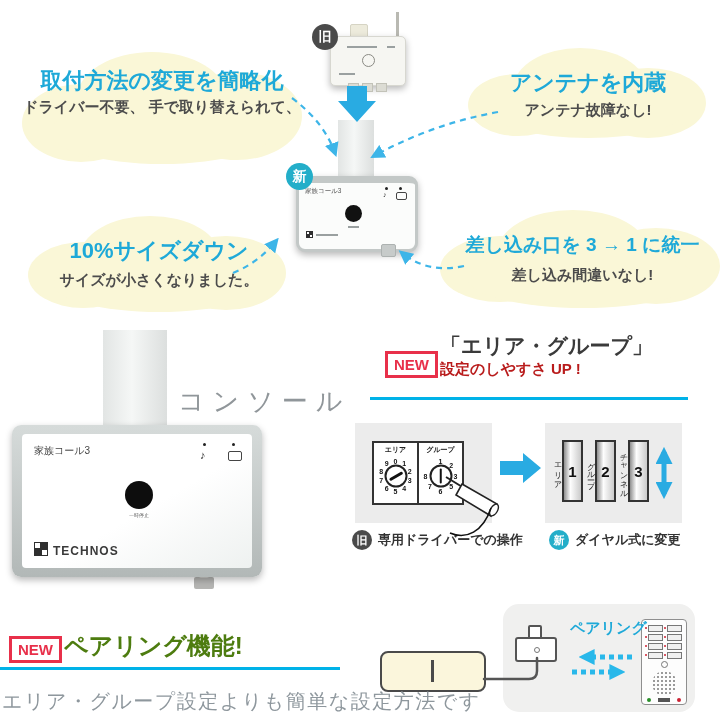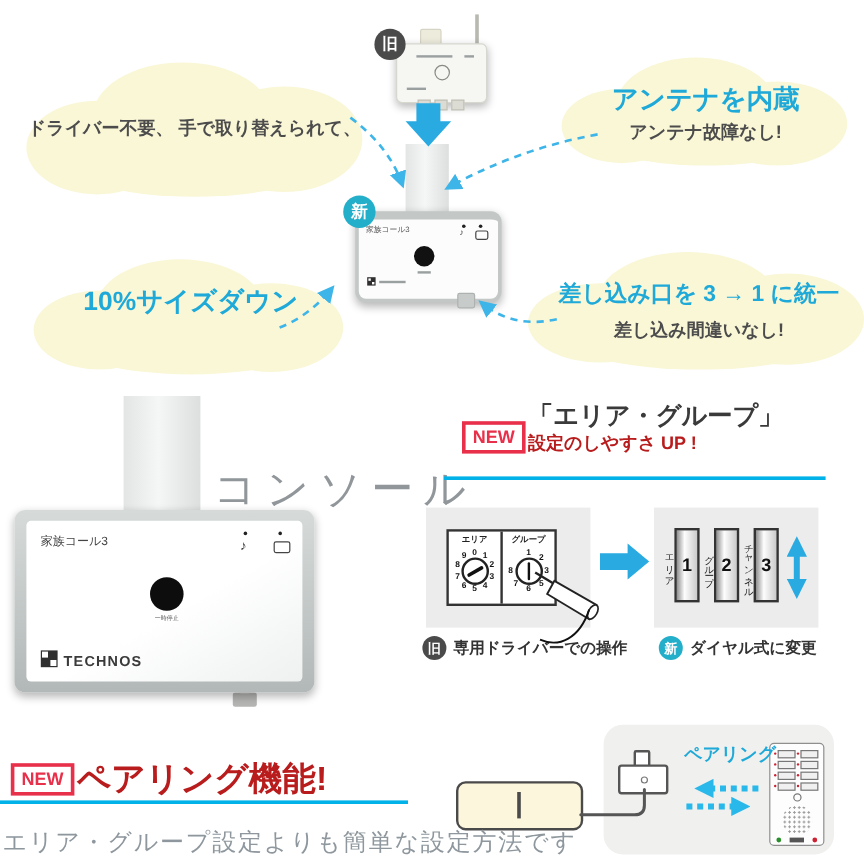--- a/index.html
+++ b/index.html
@@ -52,38 +52,40 @@
 <body>
 
 <div id="stage">
 
 
   <div class="abs" style="left:22px;top:52px;width:280px;height:115px;">
     <div class="cloud-blob" style="left:0;top:32px;width:118px;height:78px;"></div>
     <div class="cloud-blob" style="left:55px;top:0;width:150px;height:92px;"></div>
     <div class="cloud-blob" style="left:150px;top:20px;width:130px;height:88px;"></div>
     <div class="cloud-blob" style="left:28px;top:48px;width:224px;height:64px;"></div>
+    <div class="cloud-text" style="top:14px;font-size:22px;"><span class="teal">取付方法の変更を簡略化</span></div>
     <div class="cloud-text cbody" style="top:46px;">ドライバー不要、 手で取り替えられて、</div>
   </div>
 
   <div class="abs" style="left:468px;top:48px;width:240px;height:95px;">
     <div class="cloud-blob" style="left:0;top:26px;width:100px;height:62px;"></div>
     <div class="cloud-blob" style="left:46px;top:0;width:132px;height:78px;"></div>
     <div class="cloud-blob" style="left:122px;top:20px;width:116px;height:70px;"></div>
     <div class="cloud-blob" style="left:24px;top:38px;width:192px;height:52px;"></div>
     <div class="cloud-text" style="top:20px;font-size:22px;"><span class="teal">アンテナを内蔵</span></div>
     <div class="cloud-text cbody" style="top:53px;">アンテナ故障なし!</div>
   </div>
 
   <div class="abs" style="left:28px;top:216px;width:262px;height:100px;">
     <div class="cloud-blob" style="left:0;top:26px;width:110px;height:66px;"></div>
     <div class="cloud-blob" style="left:52px;top:0;width:140px;height:82px;"></div>
     <div class="cloud-blob" style="left:138px;top:20px;width:120px;height:74px;"></div>
     <div class="cloud-blob" style="left:26px;top:40px;width:210px;height:56px;"></div>
     <div class="cloud-text" style="top:20px;font-size:22px;"><span class="teal">10%サイズダウン</span></div>
+    <div class="cloud-text cbody" style="top:55px;">サイズが小さくなりました。</div>
   </div>
 
   <div class="abs" style="left:440px;top:210px;width:285px;height:100px;">
     <div class="cloud-blob" style="left:0;top:26px;width:120px;height:66px;"></div>
     <div class="cloud-blob" style="left:58px;top:0;width:150px;height:82px;"></div>
     <div class="cloud-blob" style="left:152px;top:18px;width:128px;height:76px;"></div>
     <div class="cloud-blob" style="left:28px;top:40px;width:230px;height:58px;"></div>
     <div class="cloud-text" style="top:22px;font-size:19px;"><span class="teal">差し込み口を 3 → 1 に統一</span></div>
     <div class="cloud-text cbody" style="top:56px;">差し込み間違いなし!</div>
   </div>
@@ -113,21 +115,21 @@
     <span class="logo-sq" style="position:absolute;left:7px;top:48px;width:7px;height:7px;">
         <i class="a"></i>
         <i class="b"></i>
       </span>
     <span class="mini-bar" style="position:absolute;left:17px;top:51px;width:22px;"></span>
   </div>
   <div class="abs" style="left:381px;top:244px;width:13px;height:11px;background:#c7cbca;border:1px solid #adb2b1;border-radius:2px;z-index:4;"></div>
   <div class="abs badge-circle badge-teal" style="left:286px;top:163px;width:27px;height:27px;font-size:14px;">新</div>
 
   <div class="abs strap" style="left:103px;top:330px;width:64px;height:102px;"></div>
-  <div class="abs" style="left:178px;top:384px;font-size:35px;color:#90969a;letter-spacing:8px;z-index:5;">コンソール</div>
+  <div class="abs" style="left:178px;top:384px;font-size:26px;color:#90969a;letter-spacing:8px;z-index:5;">コンソール</div>
 
   <div class="abs frame" style="left:12px;top:425px;width:250px;height:152px;">
     <div class="face" style="left:10px;top:9px;width:230px;height:134px;">
       <span class="abs" style="left:12px;top:10px;font-size:10px;color:#444;">家族コール3</span>
       <span class="abs led" style="left:181px;top:9px;"></span>
       <span class="abs" style="left:178px;top:15px;font-size:11px;color:#333;">♪</span>
       <span class="abs led" style="left:210px;top:9px;"></span>
       <span class="abs" style="left:206px;top:17px;width:12px;height:8px;border:1.3px solid #444;border-radius:2px;"></span>
       <div class="abs" style="left:103px;top:47px;width:28px;height:28px;background:#0d0d0d;border-radius:50%;"></div>
       <span class="abs" style="left:103px;top:78px;width:28px;text-align:center;font-size:5px;color:#555;">一時停止</span>
@@ -203,21 +205,21 @@
     <div class="wheel">
         <span>3</span>
       </div>
   </div>
   <div class="abs cap" style="left:549px;top:530px;">
     <span class="badge-circle badge-teal">新</span>
     <span>ダイヤル式に変更</span>
   </div>
 
   <div class="abs badge-new" style="left:9px;top:636px;">NEW</div>
-  <div class="abs" style="left:64px;top:630px;font-size:28px;font-weight:bold;color:#b91c1c;z-index:5;">ペアリング機能!</div>
+  <div class="abs" style="left:64px;top:630px;font-size:24px;font-weight:bold;color:#4d7c0f;z-index:5;">ペアリング機能!</div>
   <div class="abs" style="left:0;top:667px;width:340px;height:3px;background:#00b2e8;z-index:5;"></div>
   <div class="abs" style="left:2px;top:688px;font-size:20px;color:#8e979d;letter-spacing:1.5px;z-index:5;">エリア・グループ設定よりも簡単な設定方法です</div>
 
   <div class="abs ppanel" style="left:503px;top:604px;width:192px;height:108px;"></div>
   <div class="abs" style="left:528px;top:625px;width:10px;height:14px;background:#fff;border:2px solid #555;border-radius:2px;z-index:4;"></div>
   <div class="abs" style="left:515px;top:637px;width:38px;height:21px;background:#fff;border:2px solid #555;border-radius:3px;z-index:4;">
     <span class="abs" style="left:17px;top:8px;width:4px;height:4px;border:1px solid #777;border-radius:50%;"></span>
   </div>
   <div class="abs" style="left:570px;top:619px;font-size:15px;font-weight:bold;color:#1ea9d8;z-index:5;">ペアリング</div>
   <div class="abs" style="left:380px;top:651px;width:102px;height:37px;background:#fbf6dc;border:2.5px solid #4a4a4a;border-radius:8px;z-index:4;">

